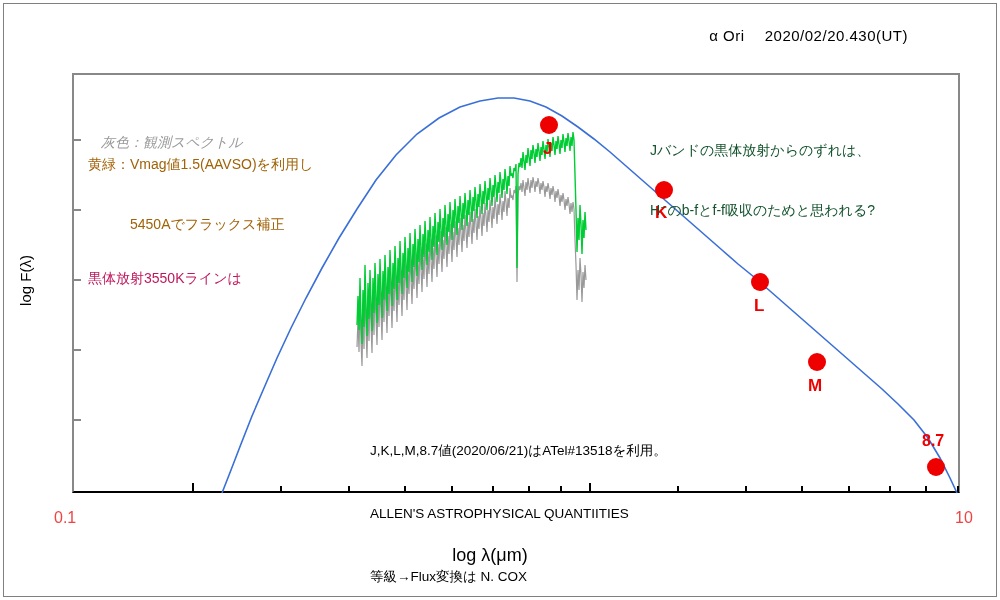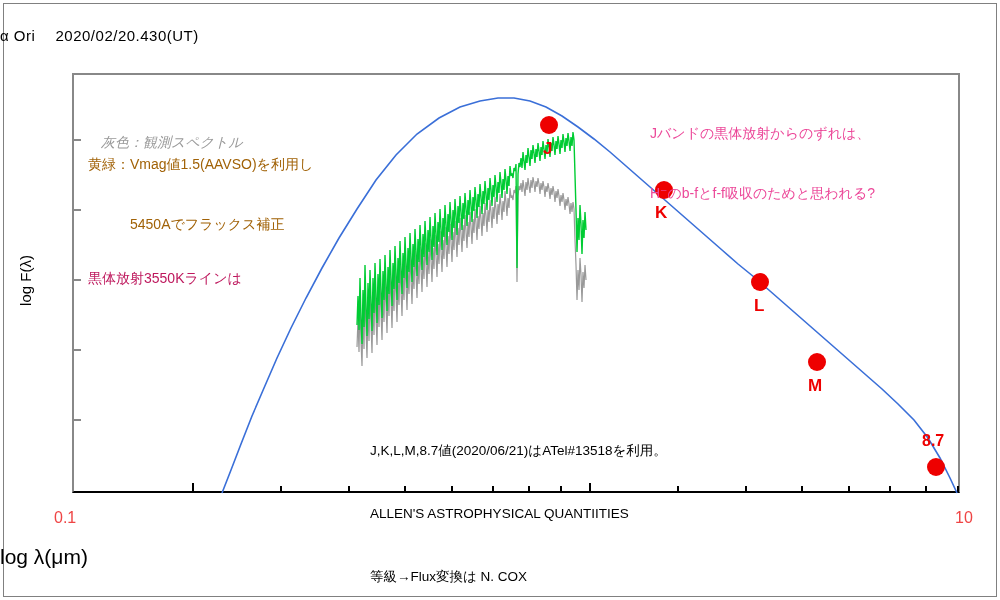--- a/index.html
+++ b/index.html
@@ -18,43 +18,43 @@
     position:absolute;left:72px;top:73px;width:888px;height:420px;
     box-sizing:border-box;
     border-left:2px solid #888888;
     border-top:2px solid #888888;
     border-right:2px solid #888888;
     border-bottom:2px solid #000000;
   }
   .svg-layer{position:absolute;left:0;top:0;width:1000px;height:600px;}
   
   .chart-title{
-    position:absolute;left:0;top:27px;width:908px;text-align:left;
+    position:absolute;left:0;top:27px;width:908px;text-align:right;
     font-size:15px;color:#000;letter-spacing:0.5px;
   }
   
   .x-axis-title{
-    position:absolute;left:0;top:545px;width:980px;text-align:left;
-    font-size:21px;color:#000;
+    position:absolute;left:0;top:545px;width:980px;text-align:center;
+    font-size:18px;color:#000;
   }
   .y-axis-title{
     position:absolute;left:-25px;top:272px;width:100px;text-align:center;
     font-size:15px;color:#000;
     transform:rotate(-90deg);transform-origin:50% 50%;
   }
   
   .tick-label{position:absolute;font-size:16px;color:#ef4444;}
   #tick-low{left:54px;top:509px;}
   #tick-high{left:955px;top:509px;}
   
   .anno{position:absolute;font-size:14px;line-height:20px;white-space:pre;}
   #anno-gray{left:101px;top:92px;color:#999999;font-style:italic;}
   #anno-green{left:88px;top:114px;color:#a16207;}
   #anno-blue{left:88px;top:228px;color:#be185d;}
-  #anno-red{left:650px;top:83px;color:#ec4899;}
+  #anno-red{left:650px;top:100px;color:#14532d;}
   #anno-black{left:370px;top:398px;color:#000000;font-size:13.5px;line-height:21px;}
   
   .pt-label{position:absolute;font-size:17px;font-weight:bold;color:#ee0000;}
   .pt-label.plain{font-weight:bold;font-size:16px;}
 </style>
 </head>
 <body>
 
 <div id="root">
 

